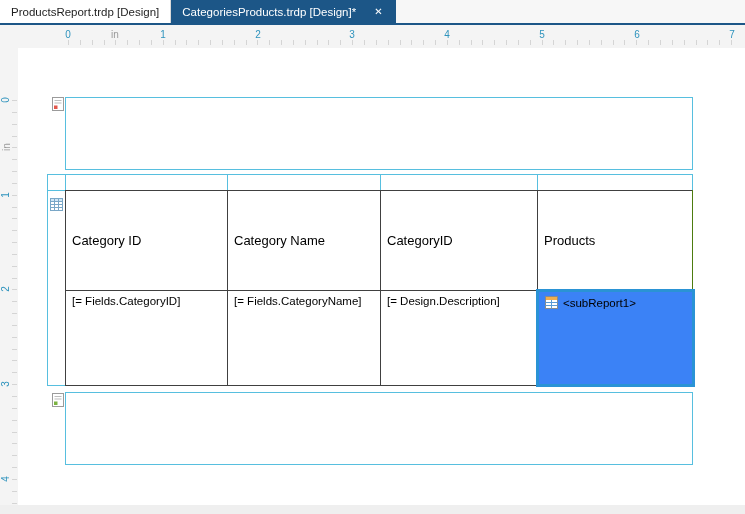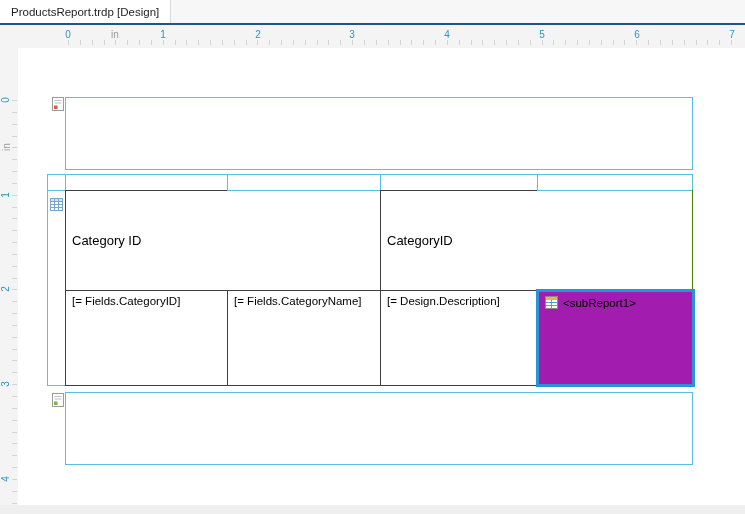--- a/index.html
+++ b/index.html
@@ -37,40 +37,44 @@
   .bottom-strip { position:absolute; left:0; top:505px; width:745px; height:9px; background:#efefef; }
 
   .band-rect { position:absolute; border:1px solid #57bfdf; background:#ffffff; }
   .band-icon { position:absolute; width:12px; height:14px; }
 
   
   .sel-strip { position:absolute; border:1px solid #57bfdf; background:#ffffff; }
 
   
   .tbl { position:absolute; left:47px; top:142px; width:628px; height:196px;
-         border-right:1px solid #4d7c0f; border-bottom:1px solid #404040; }
+         border-right:4px solid #4d7c0f; border-bottom:1px solid #404040; }
   .cell { position:absolute; background:#ffffff; border-left:1px solid #404040;
           border-top:1px solid #404040; overflow:hidden; }
   .cell.hdr { display:flex; align-items:center; padding-left:6px; font-size:13px; color:#000; }
   .cell.det { padding:4px 0 0 6px; font-size:11.5px; color:#000; }
 
   
   .sel-cell { position:absolute; left:518px; top:241px; width:159px; height:98px;
-              border:3px solid #2a93d5; background:#a21caf;
+              border:3px solid #2a93d5; background:#3b82f6;
               display:flex; align-items:flex-start; padding:4px 0 0 6px; gap:5px;text-align:center; }
   .sel-cell .txt { font-size:11.5px; color:#000; padding-top:1px; }
 </style>
 </head>
 <body>
 
 <div class="window">
 
   <div class="tabstrip">
     <div class="tab">
       <span>ProductsReport.trdp [Design]</span>
+    </div>
+    <div class="tab active">
+      <span>CategoriesProducts.trdp [Design]*</span>
+      <span class="close">✕</span>
     </div>
   </div>
 
   <div class="ruler-h">
     <div class="ticks"></div>
     <span class="hlab" style="left:68px">0</span>
     <span class="hlab unit" style="left:115px">in</span>
     <span class="hlab" style="left:163px">1</span>
     <span class="hlab" style="left:258px">2</span>
     <span class="hlab" style="left:352px">3</span>
@@ -114,22 +118,28 @@
       <line x1="8.5" y1="0.5" x2="8.5" y2="12.5" stroke="#7aa7c7"></line>
       <line x1="0.5" y1="6.5" x2="12.5" y2="6.5" stroke="#7aa7c7"></line>
       <line x1="0.5" y1="9.5" x2="12.5" y2="9.5" stroke="#7aa7c7"></line>
     </svg>
 
     <div class="tbl">
 
       <div class="cell hdr" style="left:0; top:0; width:162px; height:100px">
         <span>Category ID</span>
       </div>
+      <div class="cell hdr" style="left:162px; top:0; width:153px; height:100px">
+        <span>Category Name</span>
+      </div>
       <div class="cell hdr" style="left:315px; top:0; width:157px; height:100px">
         <span>CategoryID</span>
+      </div>
+      <div class="cell hdr" style="left:472px; top:0; width:155px; height:100px">
+        <span>Products</span>
       </div>
 
       <div class="cell det" style="left:162px; top:100px; width:153px; height:95px">
         <span>[= Fields.CategoryName]</span>
       </div>
       <div class="cell det" style="left:0; top:100px; width:162px; height:95px">
         <span>[= Fields.CategoryID]</span>
       </div>
       <div class="cell det" style="left:315px; top:100px; width:157px; height:95px">
         <span>[= Design.Description]</span>

